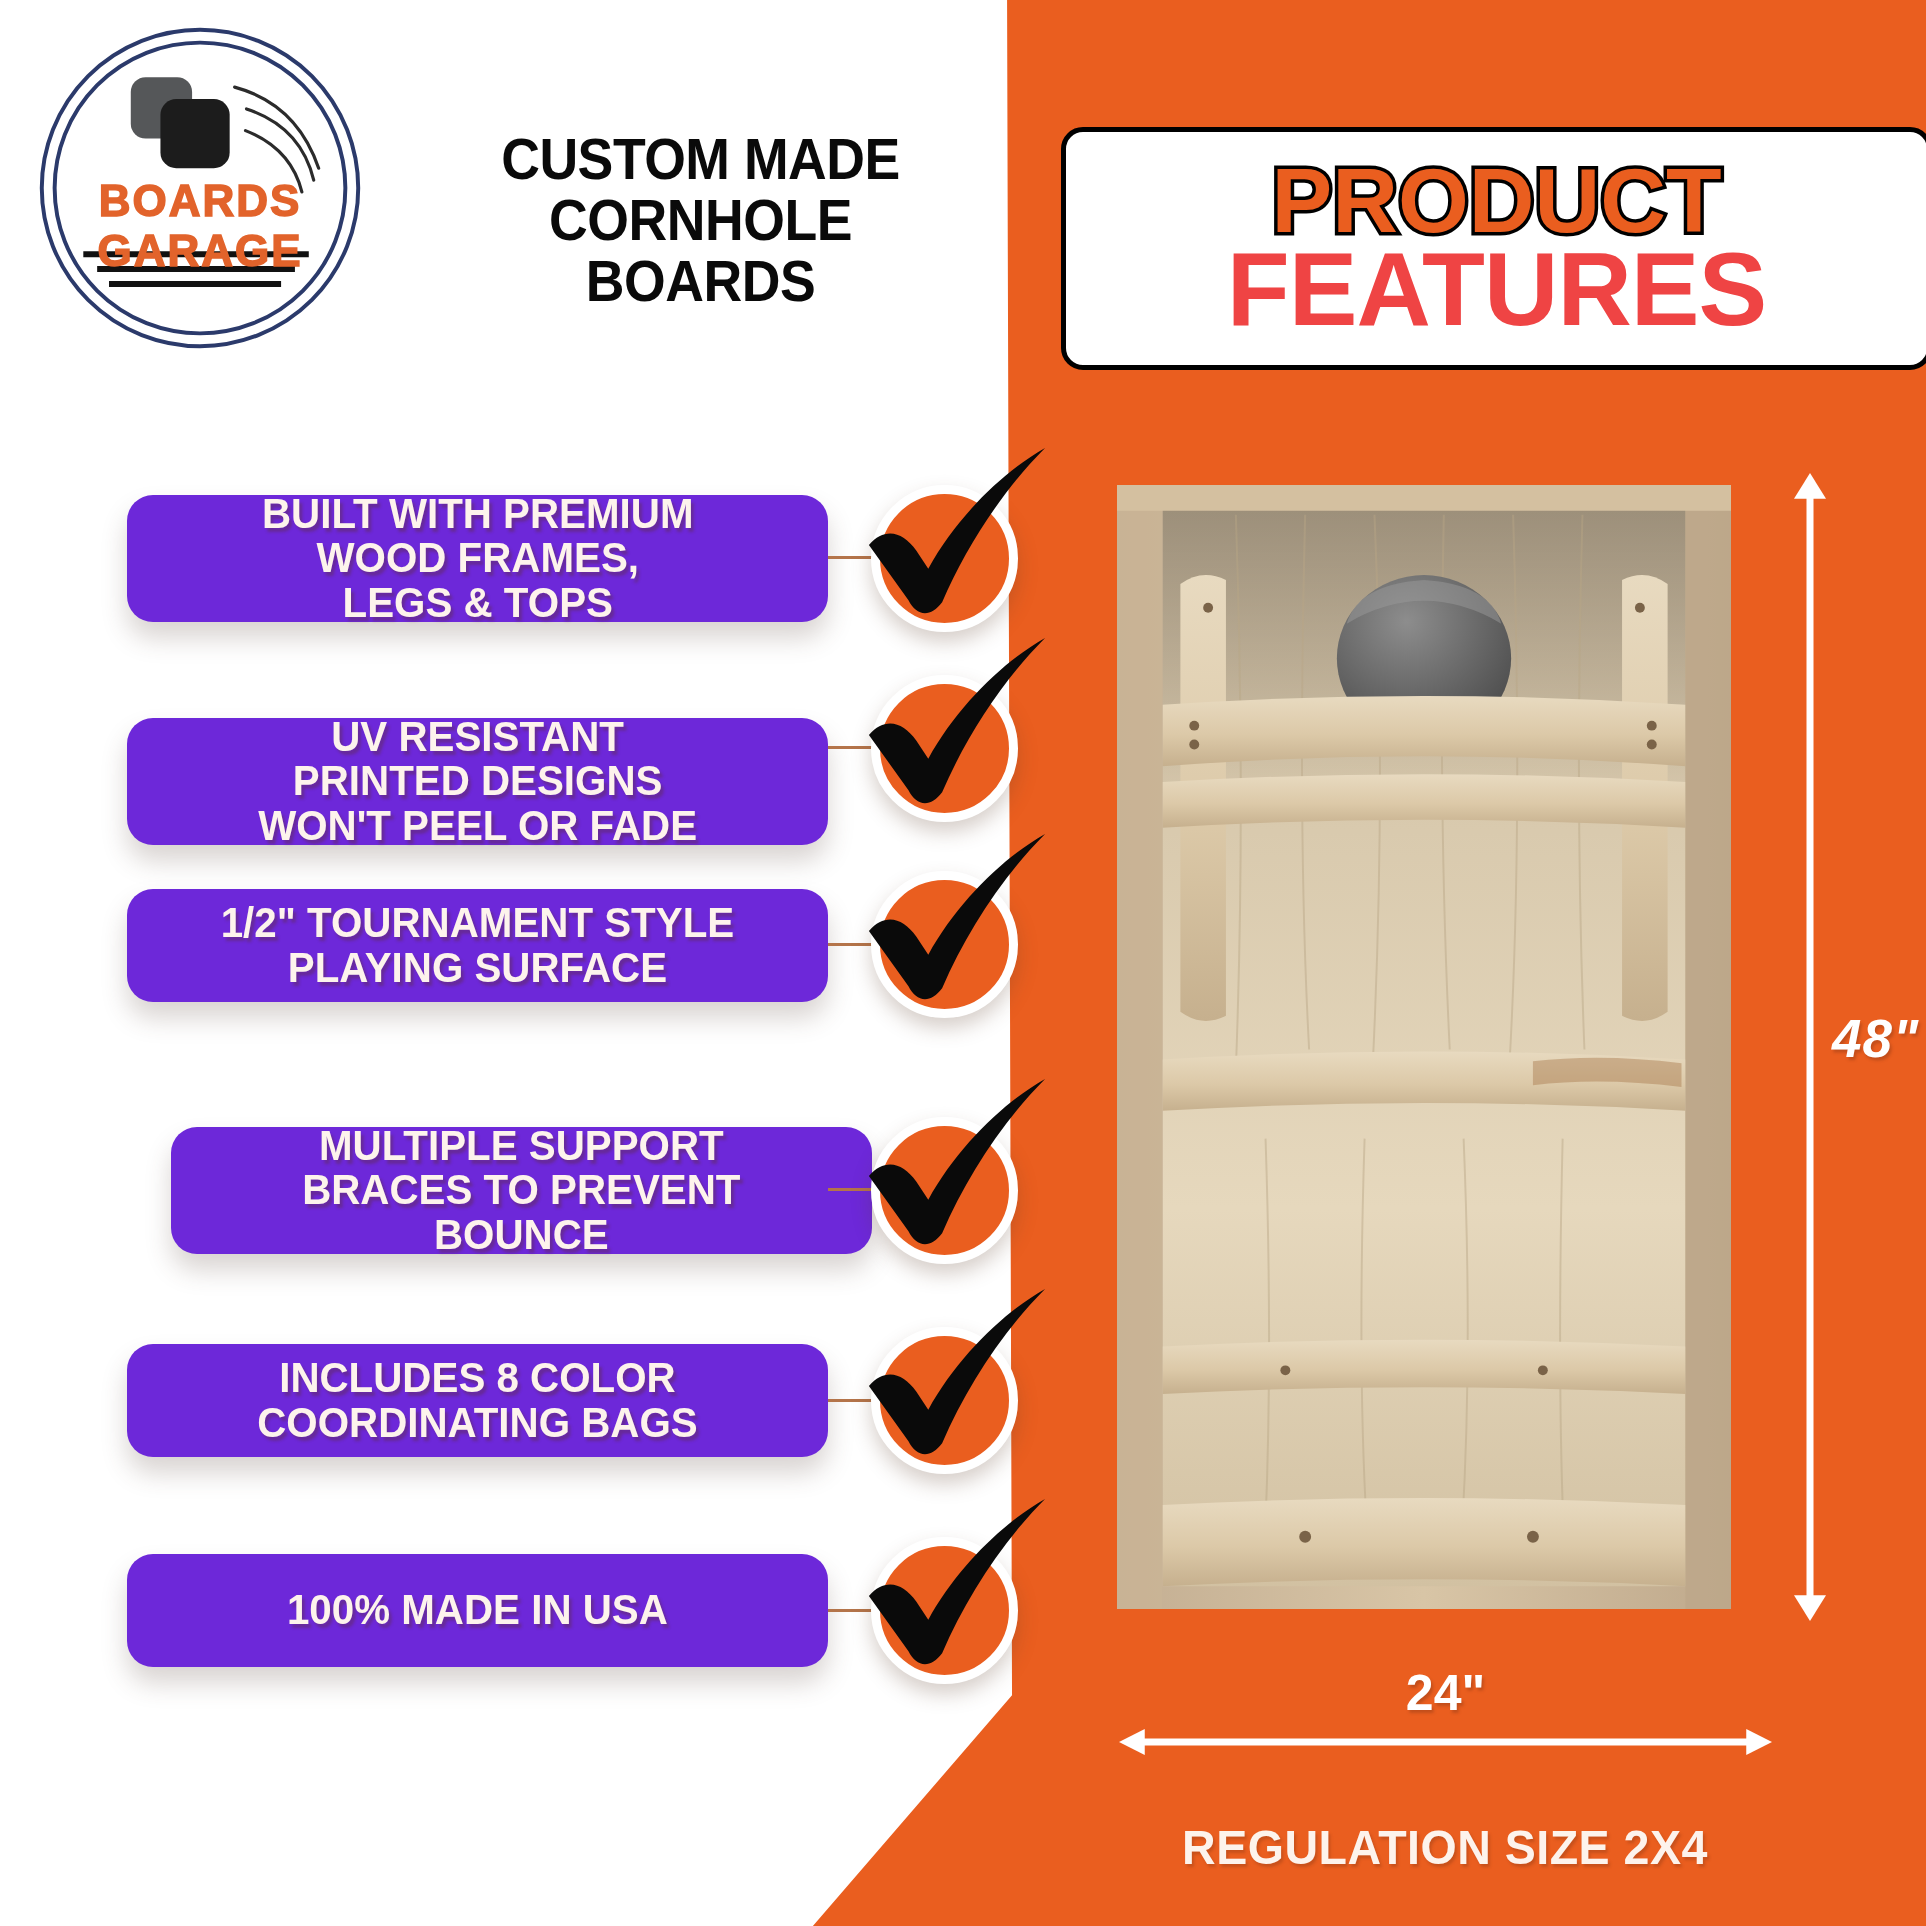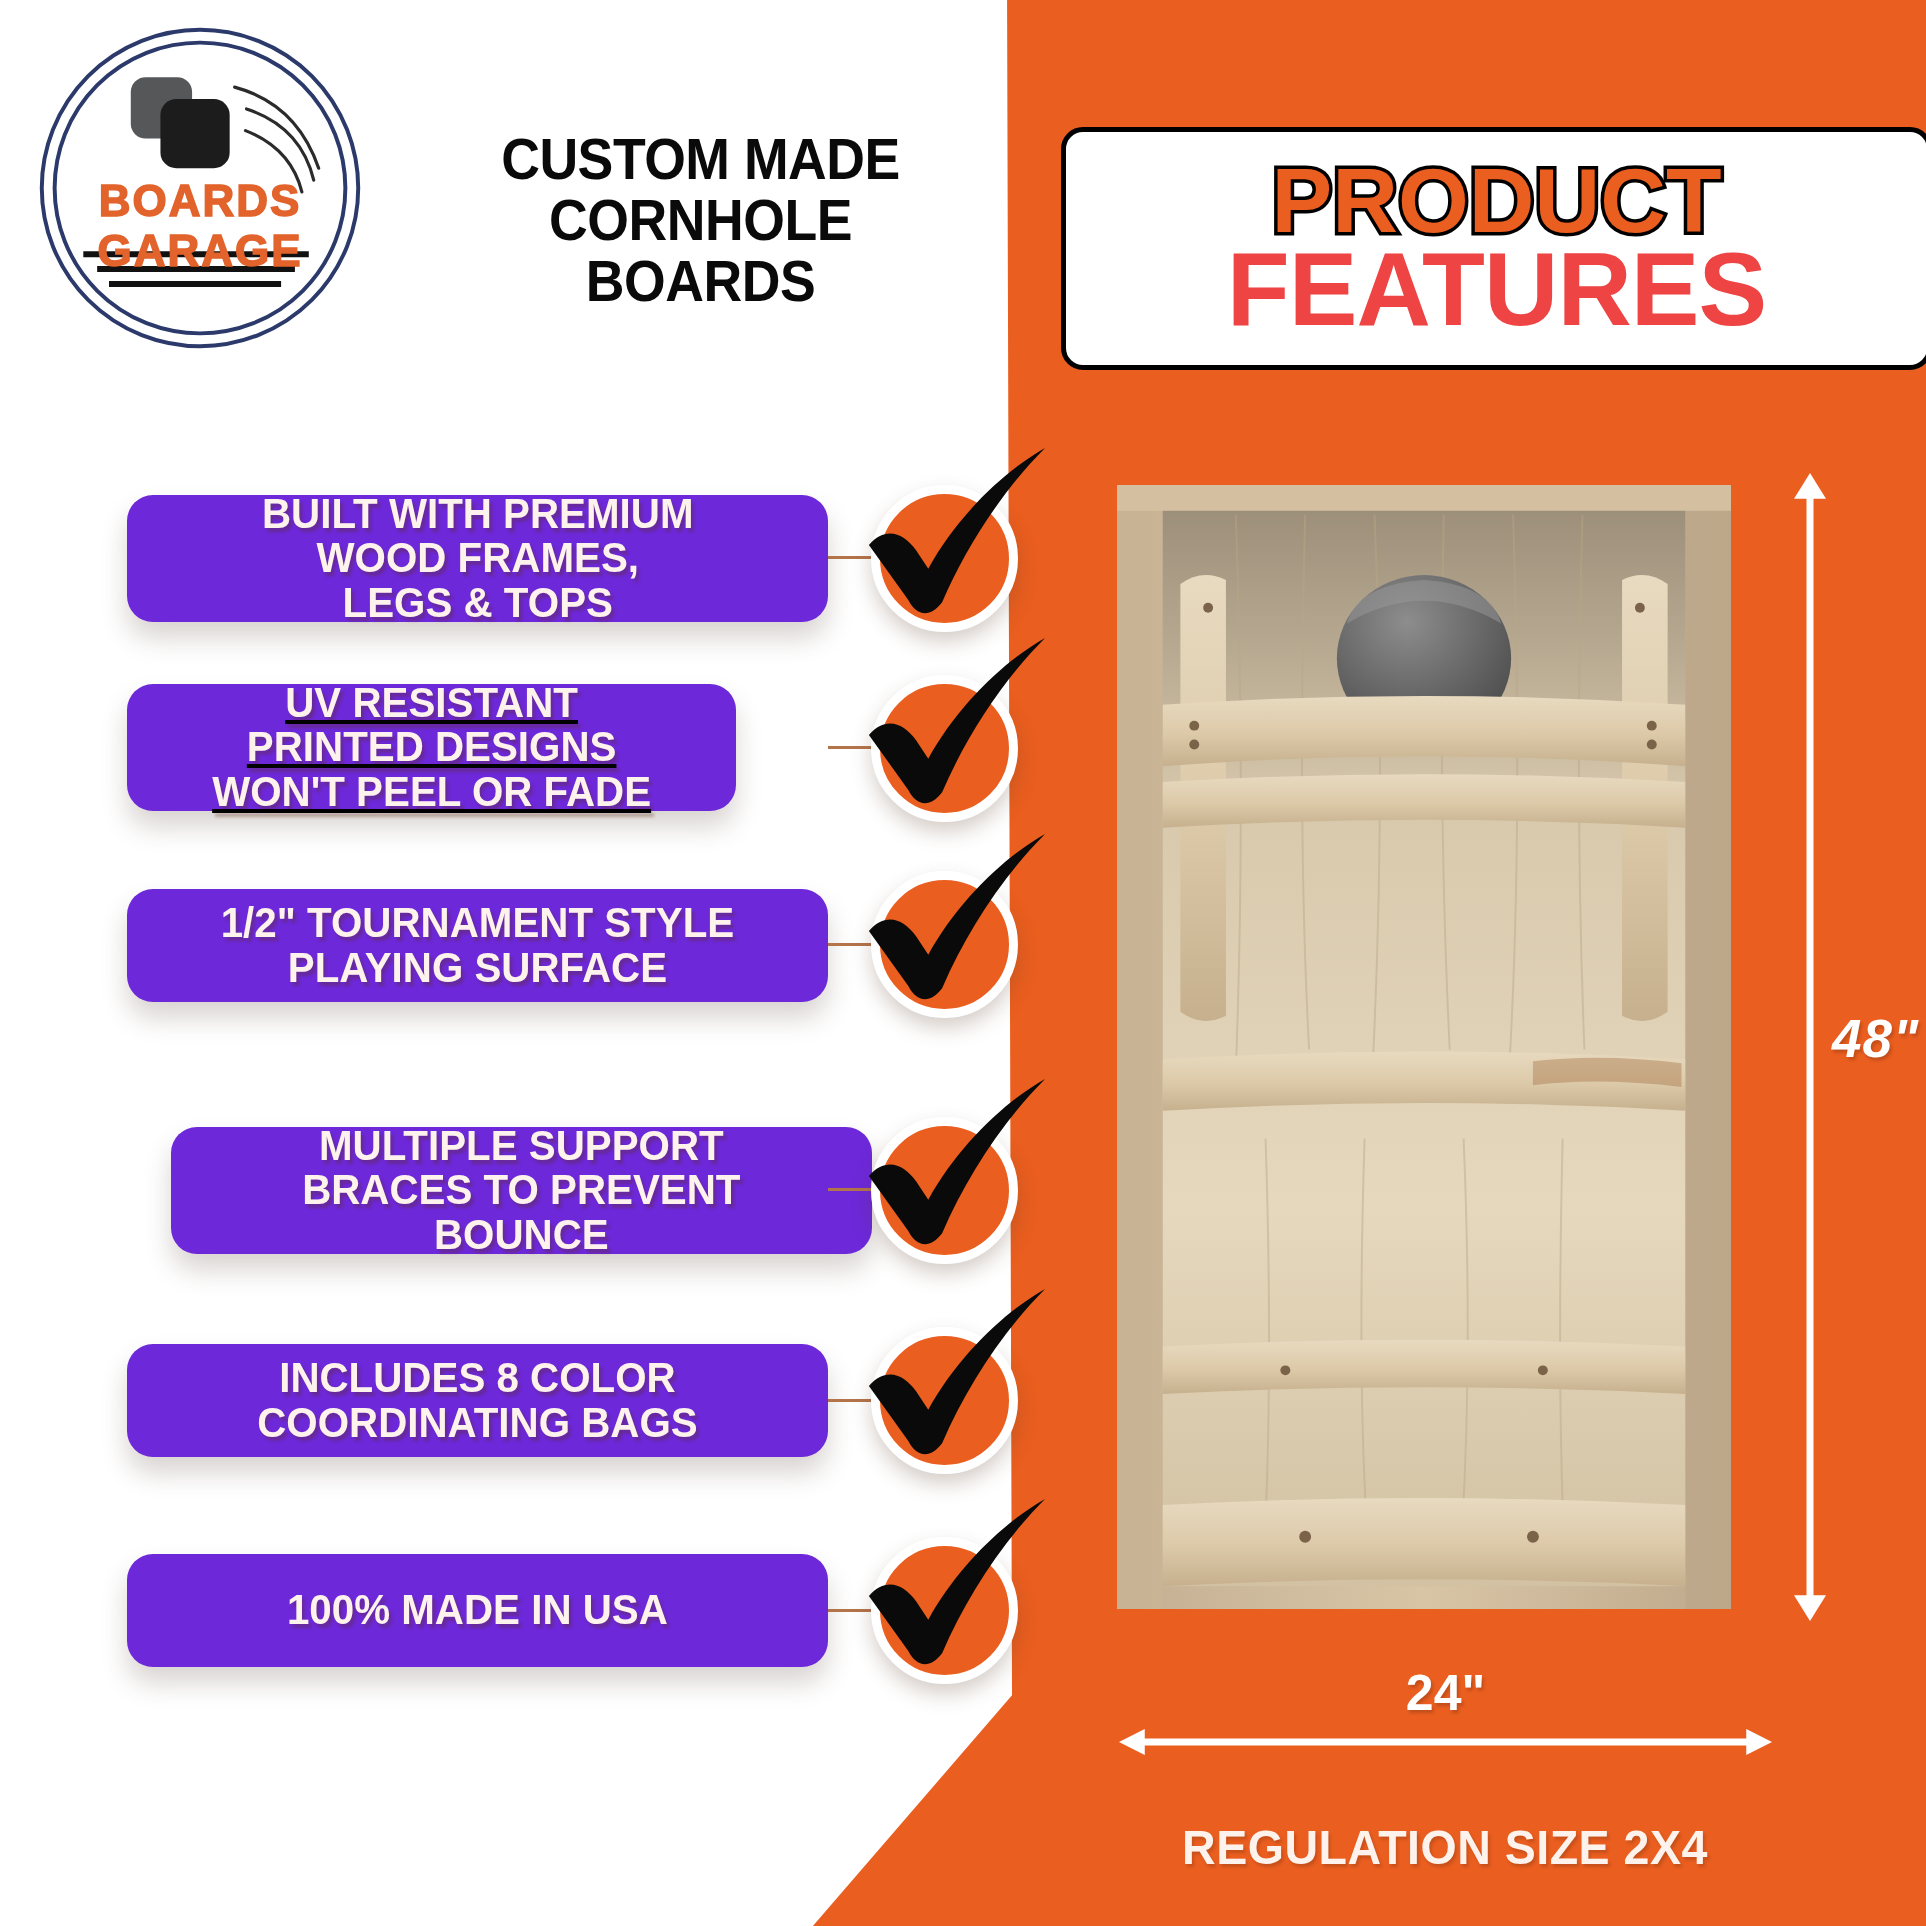--- a/index.html
+++ b/index.html
@@ -191,21 +191,21 @@
     <div class="check-circle" style="left:871px;top:485px;"></div>
     <div class="check-mark" style="left:855px;top:442px;">
       <svg viewBox="0 0 200 190">
         <path d="M14 104 C30 86 48 90 62 110 L74 128 C104 74 150 30 192 6
                  C150 48 112 106 88 162 C76 178 62 176 54 160 Z" fill="#0A0A0A"></path>
       </svg>
     </div>
   </div>
 
   <div class="feat-row">
-    <div class="pill" style="top:684px;width:609px;height:127px;text-decoration:underline;">
+    <div class="pill" style="top:718px;width:701px;height:127px;">
       <div class="pill-text">
         <div>UV RESISTANT</div>
         <div>PRINTED DESIGNS</div>
         <div>WON'T PEEL OR FADE</div>
       </div>
     </div>
     <div class="connector" style="left:828px;top:746px;width:111px;"></div>
     <div class="check-circle" style="left:871px;top:675px;"></div>
     <div class="check-mark" style="left:855px;top:632px;">
       <svg viewBox="0 0 200 190">

